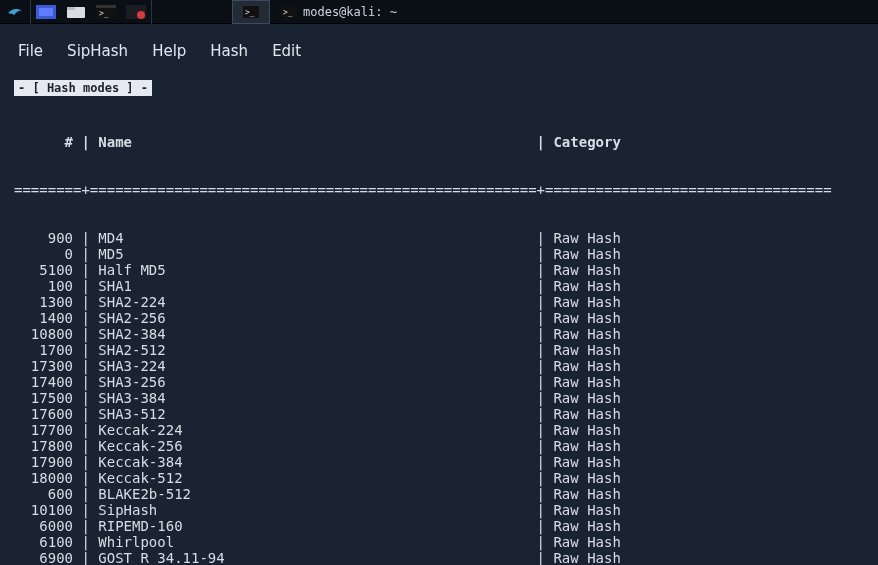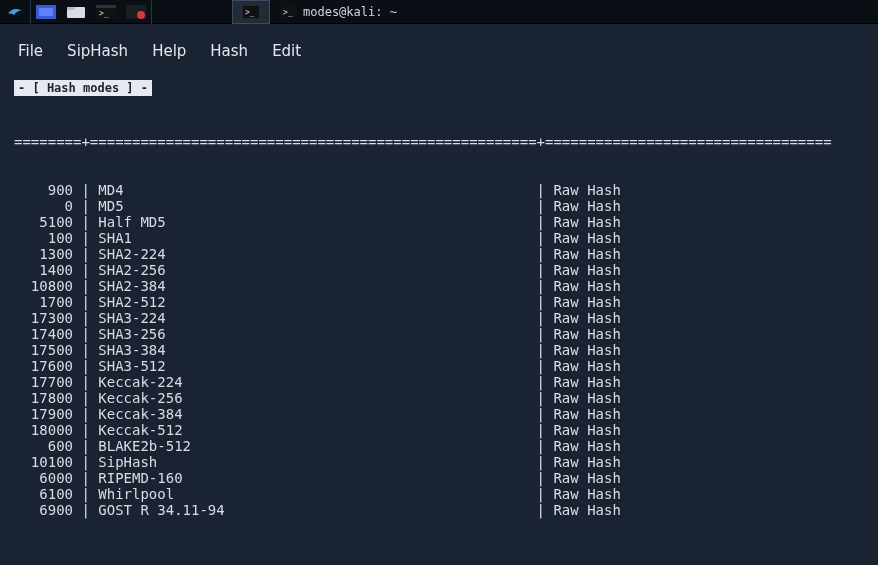--- a/index.html
+++ b/index.html
@@ -120,18 +120,19 @@
   <span class="menubar-item">Help</span>
   <span class="menubar-item">Hash</span>
   <span class="menubar-item">Edit</span>
 </div>
 
 
 <div class="section-banner">- [ Hash modes ] -</div>
 
 
 <div class="term">
+  <div class="hdr-row" id="hdr-row">      # | Name                                                | Category</div>
   <div id="divider-row">========+=====================================================+==================================</div>
   <div id="rows"><div>    900 | MD4                                                 | Raw Hash</div><div>      0 | MD5                                                 | Raw Hash</div><div>   5100 | Half MD5                                            | Raw Hash</div><div>    100 | SHA1                                                | Raw Hash</div><div>   1300 | SHA2-224                                            | Raw Hash</div><div>   1400 | SHA2-256                                            | Raw Hash</div><div>  10800 | SHA2-384                                            | Raw Hash</div><div>   1700 | SHA2-512                                            | Raw Hash</div><div>  17300 | SHA3-224                                            | Raw Hash</div><div>  17400 | SHA3-256                                            | Raw Hash</div><div>  17500 | SHA3-384                                            | Raw Hash</div><div>  17600 | SHA3-512                                            | Raw Hash</div><div>  17700 | Keccak-224                                          | Raw Hash</div><div>  17800 | Keccak-256                                          | Raw Hash</div><div>  17900 | Keccak-384                                          | Raw Hash</div><div>  18000 | Keccak-512                                          | Raw Hash</div><div>    600 | BLAKE2b-512                                         | Raw Hash</div><div>  10100 | SipHash                                             | Raw Hash</div><div>   6000 | RIPEMD-160                                          | Raw Hash</div><div>   6100 | Whirlpool                                           | Raw Hash</div><div>   6900 | GOST R 34.11-94                                     | Raw Hash</div></div>
 </div>
 
 
 
 
 </body></html>

